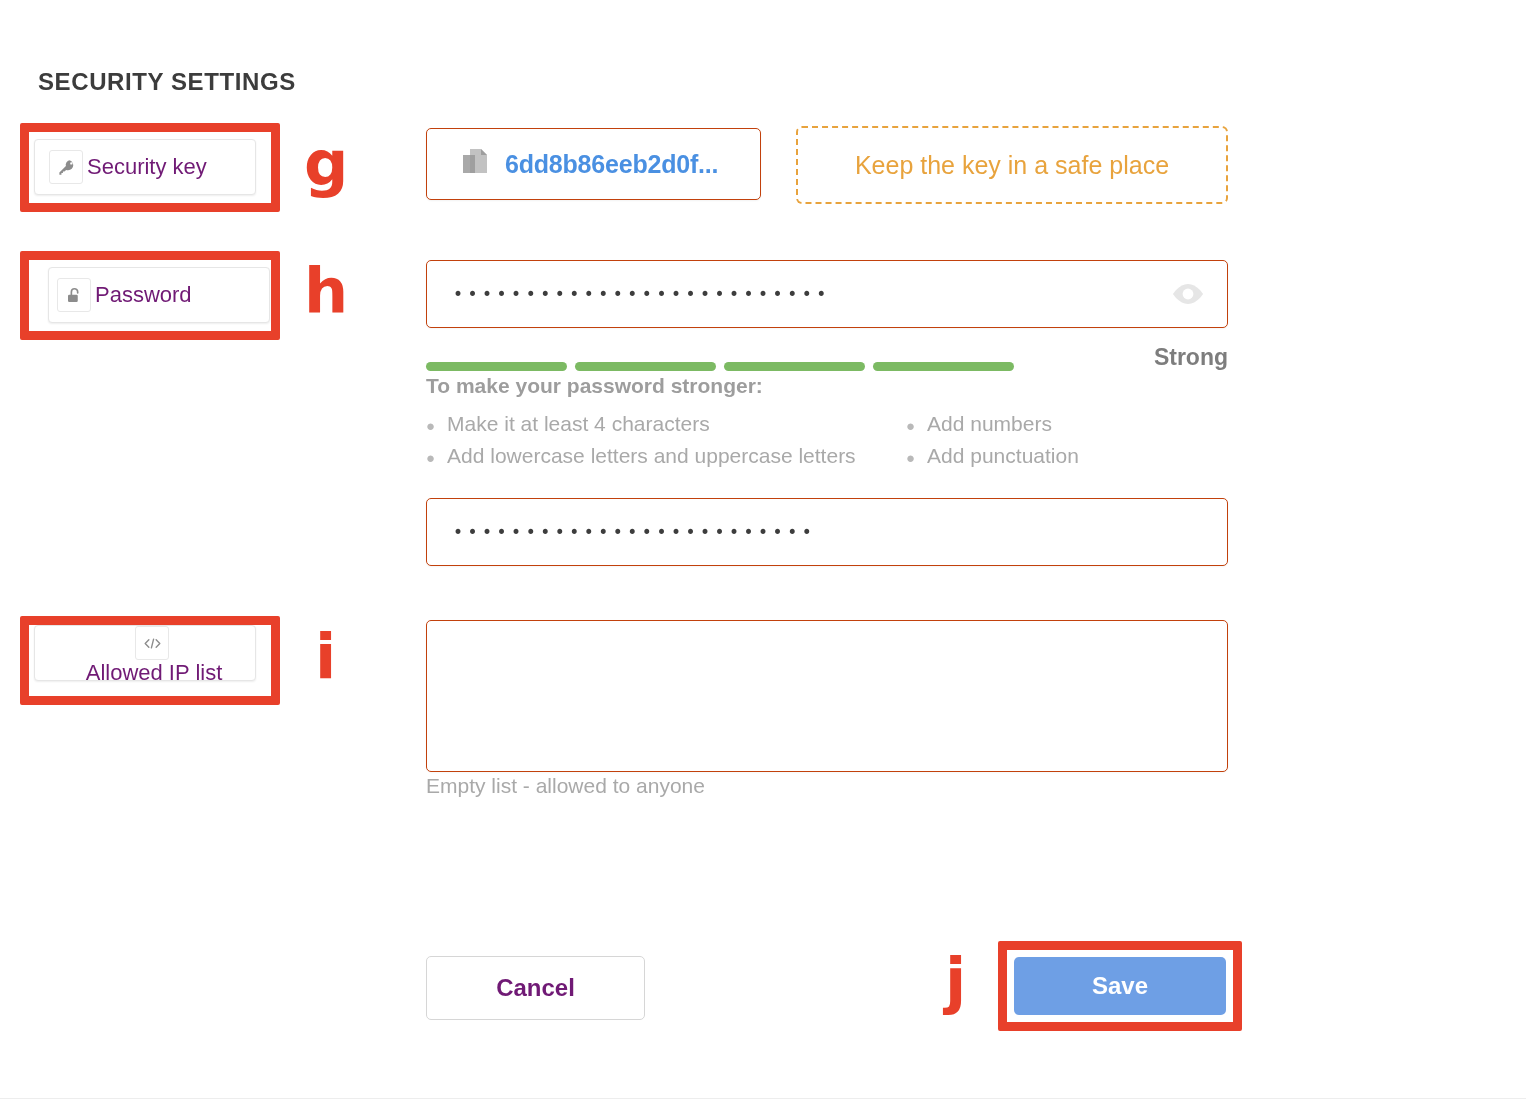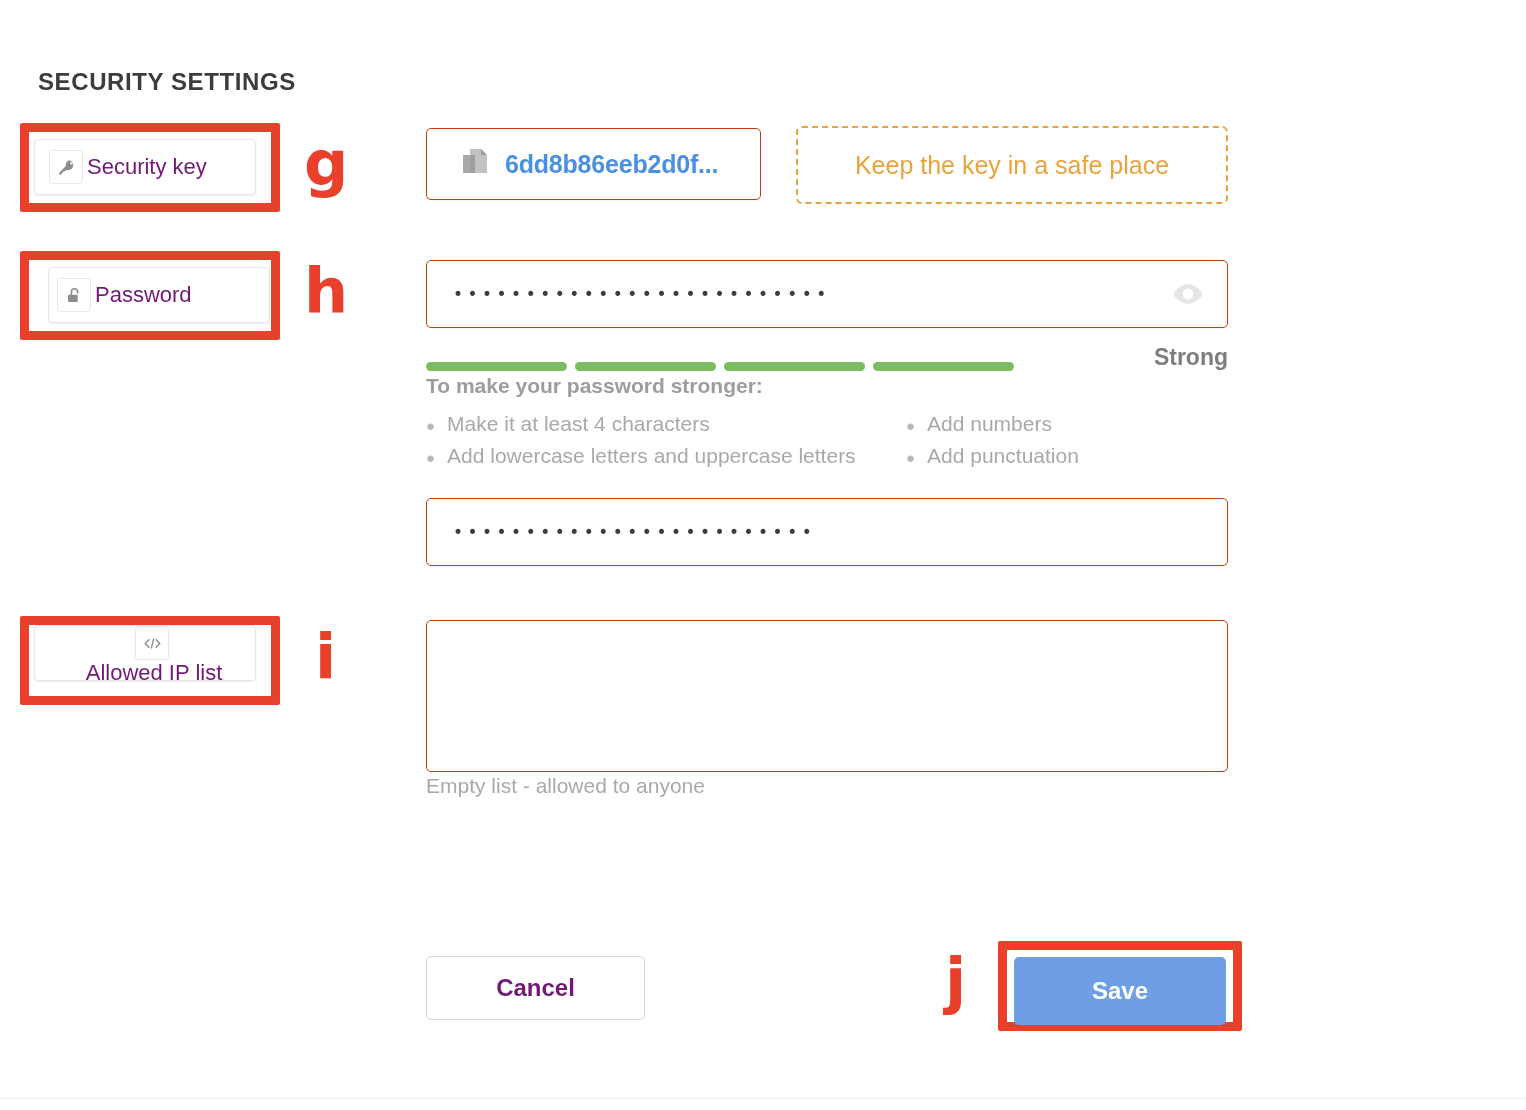--- a/index.html
+++ b/index.html
@@ -212,21 +212,21 @@
     border: 1px solid #d6d6d6;
     border-radius: 5px;
     font-size: 24px;
     font-weight: bold;
     color: #701a75;
     font-family: "Liberation Sans", sans-serif;
     cursor: pointer;
   }
   #save-button {
     position: absolute;
-    left: 1014px; top: 957px; width: 212px; height: 68px;
+    left: 1014px; top: 957px; width: 212px; height: 58px;
     background: #6e9fe5;
     border: none;
     border-radius: 5px;
     font-size: 24px;
     font-weight: bold;
     color: #ffffff;
     font-family: "Liberation Sans", sans-serif;
     cursor: pointer;
   }
 

